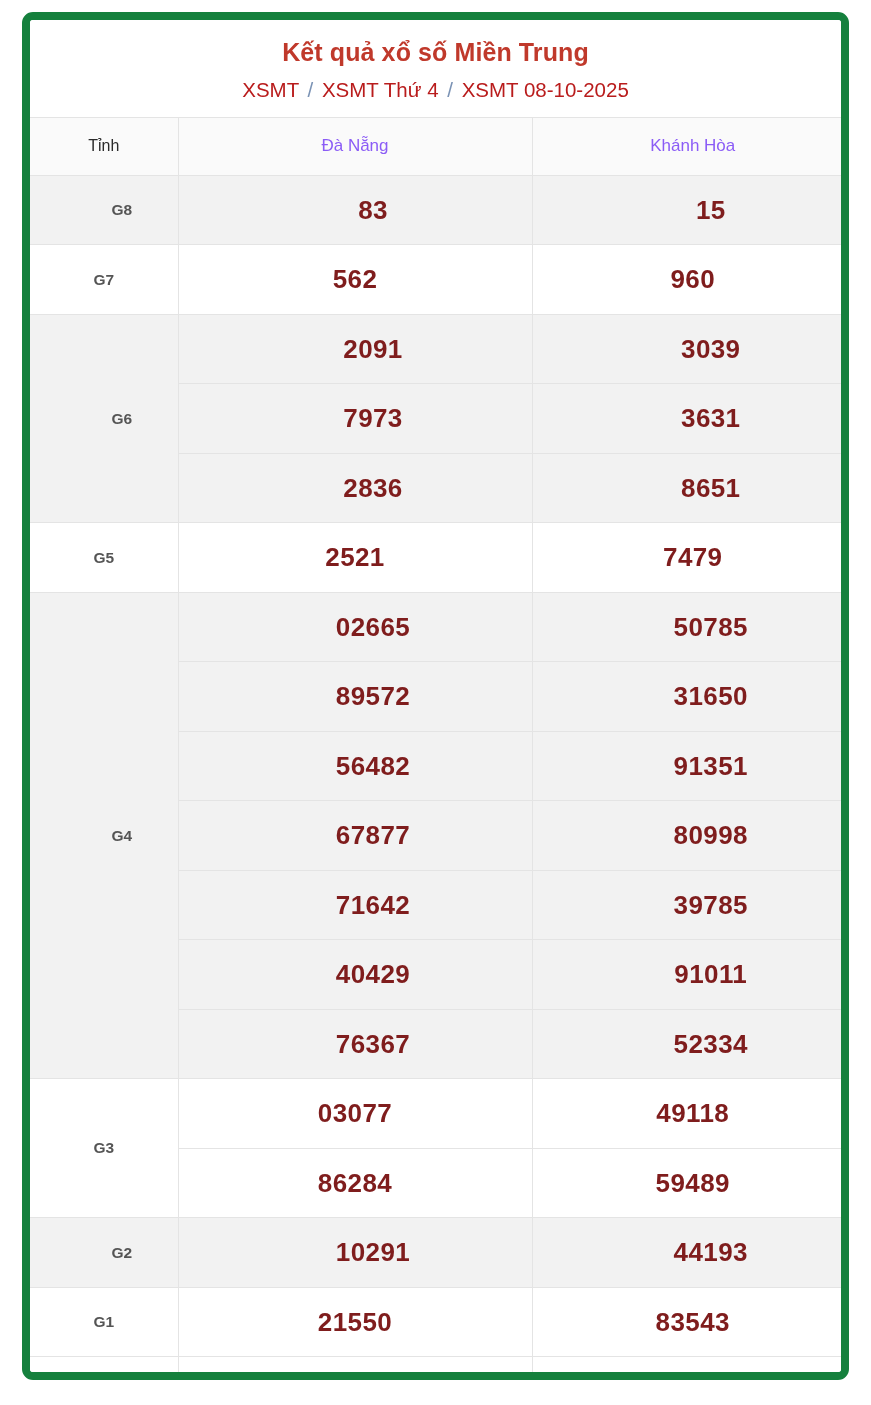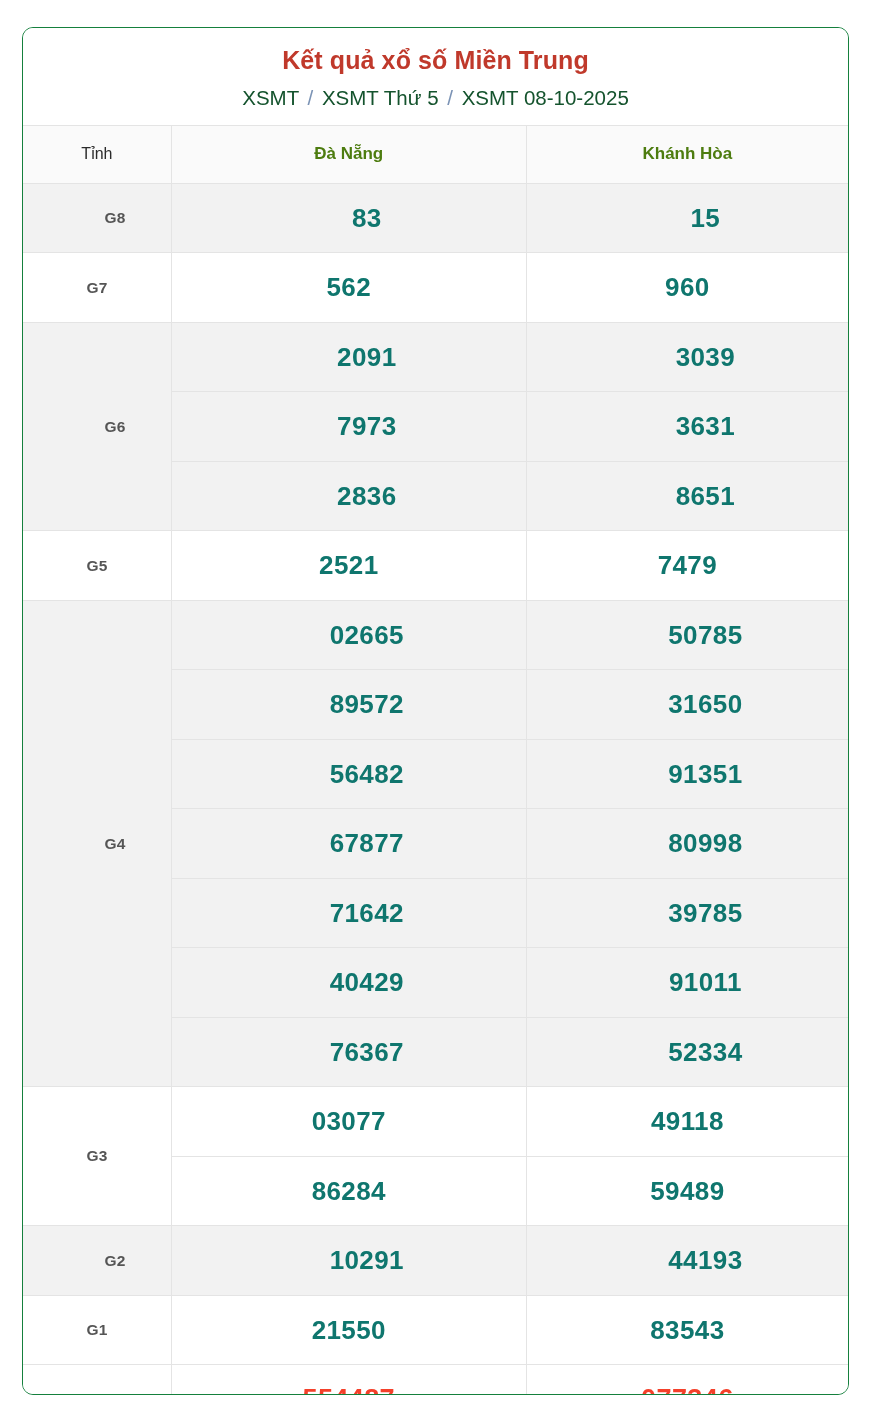--- a/index.html
+++ b/index.html
@@ -10,25 +10,25 @@
   body {
     width: 871px;
     height: 1405px;
     font-family: "Liberation Sans", "DejaVu Sans", sans-serif;
     -webkit-font-smoothing: antialiased;
   }
 
   .result-card {
     position: absolute;
     left: 22px;
-    top: 27px;
+    top: 12px;
     width: 827px;
     height: 1368px;
     box-sizing: border-box;
-    border: 1px solid #15803d;
+    border: 8px solid #15803d;
     border-radius: 11px;
     background: #ffffff;
     overflow: hidden;
   }
 
   
   .card-header {
     padding-top: 17px;
     padding-bottom: 14px;
     text-align: center;
@@ -44,21 +44,21 @@
   }
   .breadcrumb {
     margin-top: 9px;
     font-size: 20.5px;
     font-weight: normal;
     color: #D9453B;
     line-height: 1.25;
     white-space: nowrap;
   }
   .breadcrumb .crumb {
-    color: #14532d;
+    color: #b91c1c;
   }
   .breadcrumb .sep {
     color: #7B93B5;
     padding: 0 3px;
   }
 
   
   table.result-table {
     width: 100%;
     border-collapse: collapse;
@@ -88,36 +88,36 @@
     border-top: 1px solid #e4e4e4;
     border-bottom: 1px solid #e4e4e4;
   }
   th.th-tinh {
     font-size: 16px;
     font-weight: normal;
     color: #2b2b2b;
   }
   th.th-prov {
     font-size: 17px;
-    font-weight: bold;
-    color: #4d7c0f;
+    font-weight: normal;
+    color: #8b5cf6;
   }
 
   tbody td {
     height: 68.5px;
   }
   td.lbl {
     font-size: 15.5px;
     font-weight: bold;
     color: #555555;
   }
   td.num {
     font-size: 26px;
     font-weight: bold;
-    color: #0f766e;
+    color: #7f1d1d;
     letter-spacing: 0.4px;
   }
 
   
   tr.shade td { background: #f2f2f2; padding-left: 36px; }
   tr.plain td { background: #ffffff; margin-left: 33px; }
 
   
   td.lbl-special {
     font-size: 15.5px;
@@ -135,21 +135,21 @@
 </head>
 <body>
 
 <div class="result-card">
 
   <div class="card-header">
     <h1 class="card-title">Kết quả xổ số Miền Trung</h1>
     <div class="breadcrumb">
       <span class="crumb">XSMT</span>
       <span class="sep">/</span>
-      <span class="crumb">XSMT Thứ 5</span>
+      <span class="crumb">XSMT Thứ 4</span>
       <span class="sep">/</span>
       <span class="crumb">XSMT 08-10-2025</span>
     </div>
   </div>
 
   <table class="result-table">
     <colgroup>
       <col class="c-label">
       <col class="c-prov">
       <col class="c-prov2">

